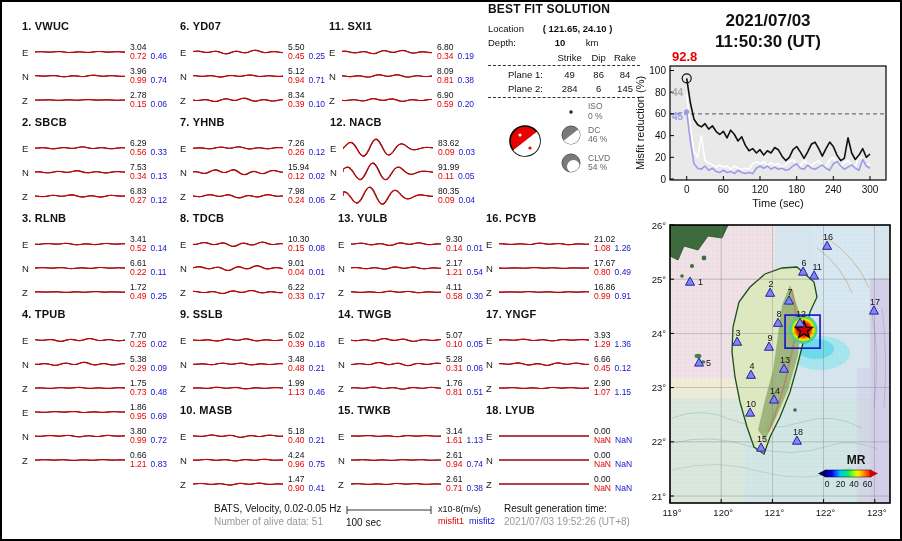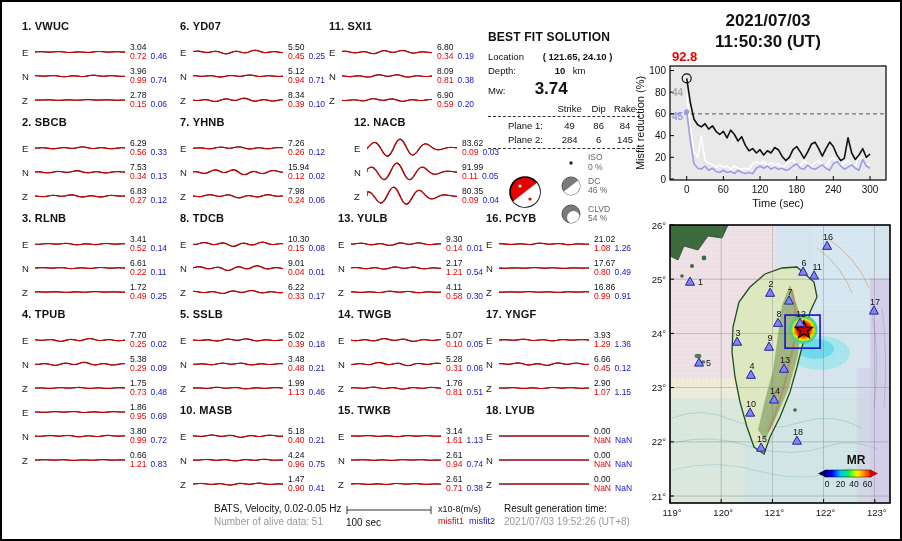--- a/index.html
+++ b/index.html
@@ -12,21 +12,21 @@
   .st-head{font-size:11px;font-weight:bold;height:24px;line-height:20px;letter-spacing:.2px;}
   .st-row{display:flex;align-items:center;height:24px;}
   .comp{width:13px;font-size:9.5px;color:#222;}
   svg.tr{display:block;}
   .nums{display:flex;flex-direction:column;margin-left:3px;font-size:8.5px;line-height:9.5px;white-space:nowrap;}
   .nums .amp{color:#111;}
   .nums em{font-style:normal;}
   .nums .m1{color:#e80000;}
   .nums .m2{color:#1515d0;margin-left:4px;}
   
-  #bestfit{position:absolute;left:486px;top:28px;width:166px;font-size:9.5px;}
+  #bestfit{position:absolute;left:486px;top:0;width:166px;font-size:9.5px;}
   #bestfit .bf-title{font-size:12px;font-weight:bold;margin-bottom:7px;letter-spacing:.2px;}
   .bf-row{margin:3px 0;}
   .bf-lab{display:inline-block;}
   .bf-val{font-weight:bold;}
   #mw-val{font-size:17px;font-weight:bold;margin-left:14px;}
   #mw-row{margin-top:1px;}
   .bf-table{width:152px;margin-top:4px;}
   .bf-tr{display:flex;}
   .bf-c0{width:50px;padding-left:20px;}
   .bf-c1{width:40px;text-align:center;}
@@ -342,21 +342,21 @@
             <path d="M0,13 L0,12.4 L2,12.4 L4,12.5 L6,12.9 L8,13.3 L10,13.5 L12,13.6 L14,13.4 L16,13.1 L18,12.7 L20,12.6 L22,12.8 L24,13.3 L26,13.9 L28,14.4 L30,14.6 L32,14.4 L34,13.7 L36,13.0 L38,12.3 L40,11.9 L42,12.0 L44,12.5 L46,13.0 L48,13.4 L50,13.4 L52,13.1 L54,12.5 L56,11.8 L58,11.4 L60,11.5 L62,11.9 L64,12.6 L66,13.3 L68,13.8 L70,13.9 L72,13.7 L74,13.3 L76,12.9 L78,12.7 L80,12.8 L82,13.0 L84,13.4 L86,13.6 L88,13.7 L90,13.5" fill="none" stroke="#111" stroke-width="1"></path>
             <path d="M0,13 L0,12.4 L2,12.5 L4,12.7 L6,13.1 L8,13.4 L10,13.5 L12,13.5 L14,13.2 L16,12.9 L18,12.7 L20,12.7 L22,13.0 L24,13.5 L26,14.0 L28,14.4 L30,14.4 L32,14.0 L34,13.3 L36,12.6 L38,12.1 L40,12.0 L42,12.2 L44,12.7 L46,13.2 L48,13.4 L50,13.3 L52,12.8 L54,12.2 L56,11.7 L58,11.5 L60,11.8 L62,12.3 L64,12.9 L66,13.5 L68,13.8 L70,13.8 L72,13.5 L74,13.1 L76,12.8 L78,12.8 L80,12.9 L82,13.2 L84,13.5 L86,13.6 L88,13.6 L90,13.4" fill="none" stroke="#d40000" stroke-width="1.1"></path>
           </svg>
           <span class="nums">
             <span class="amp">6.22</span>
             <span><em class="m1">0.33</em><em class="m2">0.17</em></span>
           </span>
         </div>
       </div>
       <div class="st-block" style="left: 178px; top: 302px;">
-        <div class="st-head">5. SSLB</div>
+        <div class="st-head">9. SSLB</div>
         <div class="st-row">
           <span class="comp">E</span>
           <svg class="tr" width="92" height="26">
             <path d="M0,13 L0,12.9 L2,13.1 L4,13.4 L6,13.5 L8,13.4 L10,13.2 L12,13.0 L14,12.8 L16,12.8 L18,13.1 L20,13.5 L22,13.8 L24,14.0 L26,13.9 L28,13.6 L30,13.0 L32,12.5 L34,12.1 L36,12.1 L38,12.3 L40,12.7 L42,13.1 L44,13.3 L46,13.2 L48,12.8 L50,12.3 L52,11.9 L54,11.8 L56,12.1 L58,12.6 L60,13.2 L62,13.7 L64,13.9 L66,13.8 L68,13.5 L70,13.1 L72,12.9 L74,12.8 L76,13.0 L78,13.2 L80,13.5 L82,13.6 L84,13.5 L86,13.3 L88,13.1 L90,12.8" fill="none" stroke="#111" stroke-width="1"></path>
             <path d="M0,13 L0,13.0 L2,13.2 L4,13.4 L6,13.4 L8,13.3 L10,13.1 L12,12.9 L14,12.8 L16,12.9 L18,13.2 L20,13.6 L22,13.8 L24,13.9 L26,13.7 L28,13.3 L30,12.8 L32,12.3 L34,12.1 L36,12.2 L38,12.5 L40,12.9 L42,13.2 L44,13.2 L46,13.0 L48,12.6 L50,12.2 L52,12.0 L54,12.0 L56,12.4 L58,12.9 L60,13.4 L62,13.8 L64,13.8 L66,13.6 L68,13.3 L70,13.0 L72,12.8 L74,12.9 L76,13.1 L78,13.3 L80,13.5 L82,13.5 L84,13.4 L86,13.2 L88,13.0 L90,12.8" fill="none" stroke="#d40000" stroke-width="1.1"></path>
           </svg>
           <span class="nums">
             <span class="amp">5.02</span>
             <span><em class="m1">0.39</em><em class="m2">0.18</em></span>
           </span>
@@ -449,21 +449,21 @@
           <svg class="tr" width="92" height="26">
             <path d="M0,13 L0,13.4 L2,13.6 L4,13.6 L6,13.4 L8,13.1 L10,12.9 L12,12.8 L14,12.9 L16,13.2 L18,13.6 L20,13.9 L22,13.9 L24,13.5 L26,13.0 L28,12.3 L30,11.8 L32,11.7 L34,11.9 L36,12.3 L38,12.9 L40,13.3 L42,13.3 L44,13.1 L46,12.6 L48,12.1 L50,11.9 L52,12.1 L54,12.6 L56,13.3 L58,13.9 L60,14.3 L62,14.3 L64,13.9 L66,13.4 L68,13.0 L70,12.7 L72,12.8 L74,13.0 L76,13.3 L78,13.6 L80,13.6 L82,13.4 L84,13.1 L86,12.7 L88,12.5 L90,12.5" fill="none" stroke="#111" stroke-width="1"></path>
             <path d="M0,13 L0,13.4 L2,13.5 L4,13.4 L6,13.2 L8,13.0 L10,12.8 L12,12.8 L14,13.0 L16,13.3 L18,13.6 L20,13.8 L22,13.6 L24,13.2 L26,12.7 L28,12.1 L30,11.8 L32,11.8 L34,12.2 L36,12.6 L38,13.1 L40,13.3 L42,13.2 L44,12.9 L46,12.4 L48,12.1 L50,12.1 L52,12.4 L54,13.0 L56,13.6 L58,14.1 L60,14.2 L62,14.1 L64,13.7 L66,13.2 L68,12.8 L70,12.7 L72,12.9 L74,13.1 L76,13.4 L78,13.5 L80,13.5 L82,13.2 L84,12.9 L86,12.6 L88,12.5 L90,12.5" fill="none" stroke="#d40000" stroke-width="1.1"></path>
           </svg>
           <span class="nums">
             <span class="amp">6.90</span>
             <span><em class="m1">0.59</em><em class="m2">0.20</em></span>
           </span>
         </div>
       </div>
-      <div class="st-block" style="left: 352px; top: 110px;">
+      <div class="st-block" style="left: 328px; top: 110px;">
         <div class="st-head">12. NACB</div>
         <div class="st-row">
           <span class="comp">E</span>
           <svg class="tr" width="92" height="26">
             <path d="M0,13 L0,13.7 L2,11.6 L4,9.5 L6,7.8 L8,7.2 L10,7.9 L12,10.1 L14,13.3 L16,16.9 L18,19.8 L20,21.4 L22,21.0 L24,18.7 L26,14.9 L28,10.6 L30,6.8 L32,4.4 L34,4.0 L36,5.7 L38,9.0 L40,13.0 L42,16.7 L44,19.3 L46,20.2 L48,19.4 L50,17.3 L52,14.5 L54,11.8 L56,9.8 L58,8.8 L60,9.0 L62,9.9 L64,11.4 L66,12.9 L68,14.1 L70,14.7 L72,14.8 L74,14.5 L76,13.9 L78,13.3 L80,12.8 L82,12.5 L84,12.4 L86,12.5 L88,12.6 L90,12.8" fill="none" stroke="#111" stroke-width="1"></path>
             <path d="M0,13 L0,13.1 L2,11.1 L4,9.2 L6,7.8 L8,7.6 L10,8.7 L12,11.1 L14,14.3 L16,17.6 L18,20.1 L20,21.1 L22,20.2 L24,17.5 L26,13.7 L28,9.5 L30,6.2 L32,4.4 L34,4.6 L36,6.8 L38,10.2 L40,14.1 L42,17.5 L44,19.6 L46,20.0 L48,18.8 L50,16.5 L52,13.7 L54,11.2 L56,9.4 L58,8.8 L60,9.2 L62,10.4 L64,11.9 L66,13.3 L68,14.3 L70,14.8 L72,14.8 L74,14.4 L76,13.8 L78,13.2 L80,12.7 L82,12.5 L84,12.4 L86,12.5 L88,12.7 L90,12.9" fill="none" stroke="#d40000" stroke-width="1.1"></path>
           </svg>
           <span class="nums">
             <span class="amp">83.62</span>
             <span><em class="m1">0.09</em><em class="m2">0.03</em></span>
@@ -712,25 +712,21 @@
 
   <section id="bestfit">
     <div class="bf-title">BEST FIT SOLUTION</div>
     <div class="bf-row">
       <span class="bf-lab" style="width:52px">Location</span>
       <span class="bf-val">( 121.65,  24.10 )</span>
     </div>
     <div class="bf-row">
       <span class="bf-lab" style="width:46px">Depth:</span>
       <span class="bf-val" style="margin-left:18px">10</span>
-      <span style="margin-left:5px">km</span>
-    </div>
-    <div class="bf-row" id="mw-row">
-      <span class="bf-lab" style="width:30px">Mw:</span>
-      <span id="mw-val">3.74</span>
+      <span style="margin-left:18px">km</span>
     </div>
     <div class="bf-table">
       <div class="bf-tr">
         <span class="bf-c0"></span>
         <span class="bf-c1">Strike</span>
         <span class="bf-c2">Dip</span>
         <span class="bf-c3">Rake</span>
       </div>
       <div class="bf-dash"></div>
       <div class="bf-tr" style="margin:3px 0">

